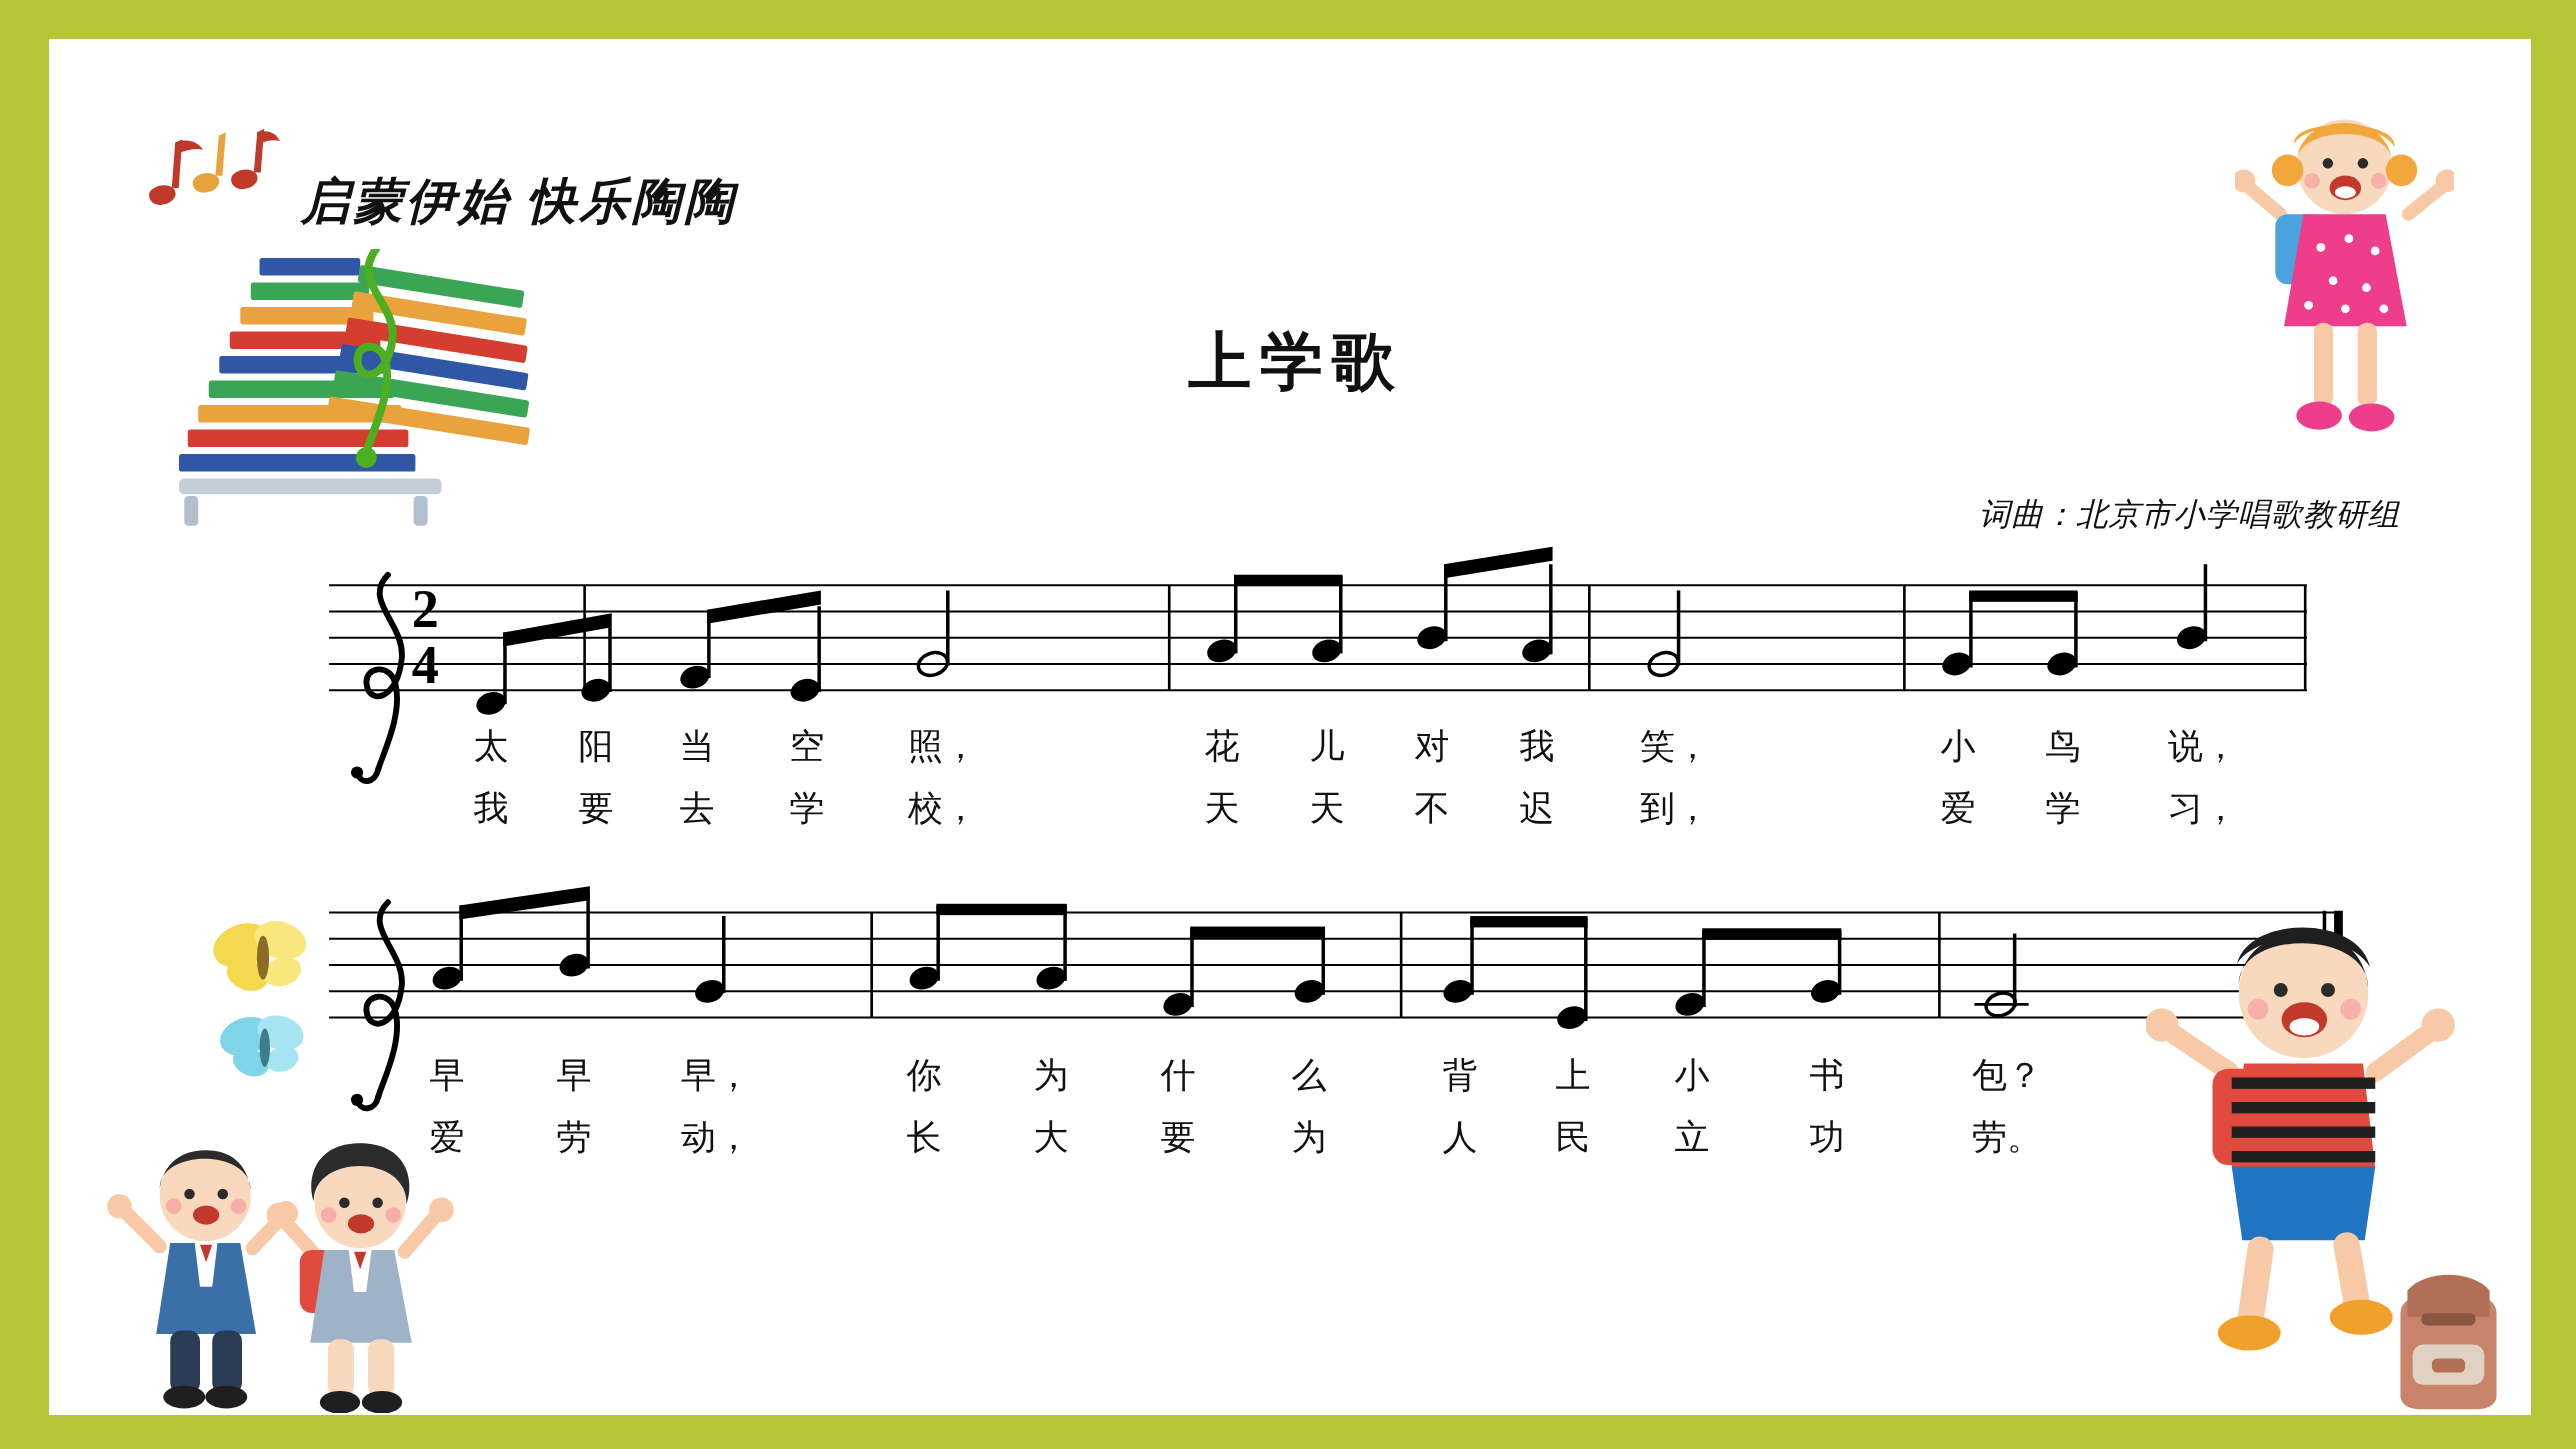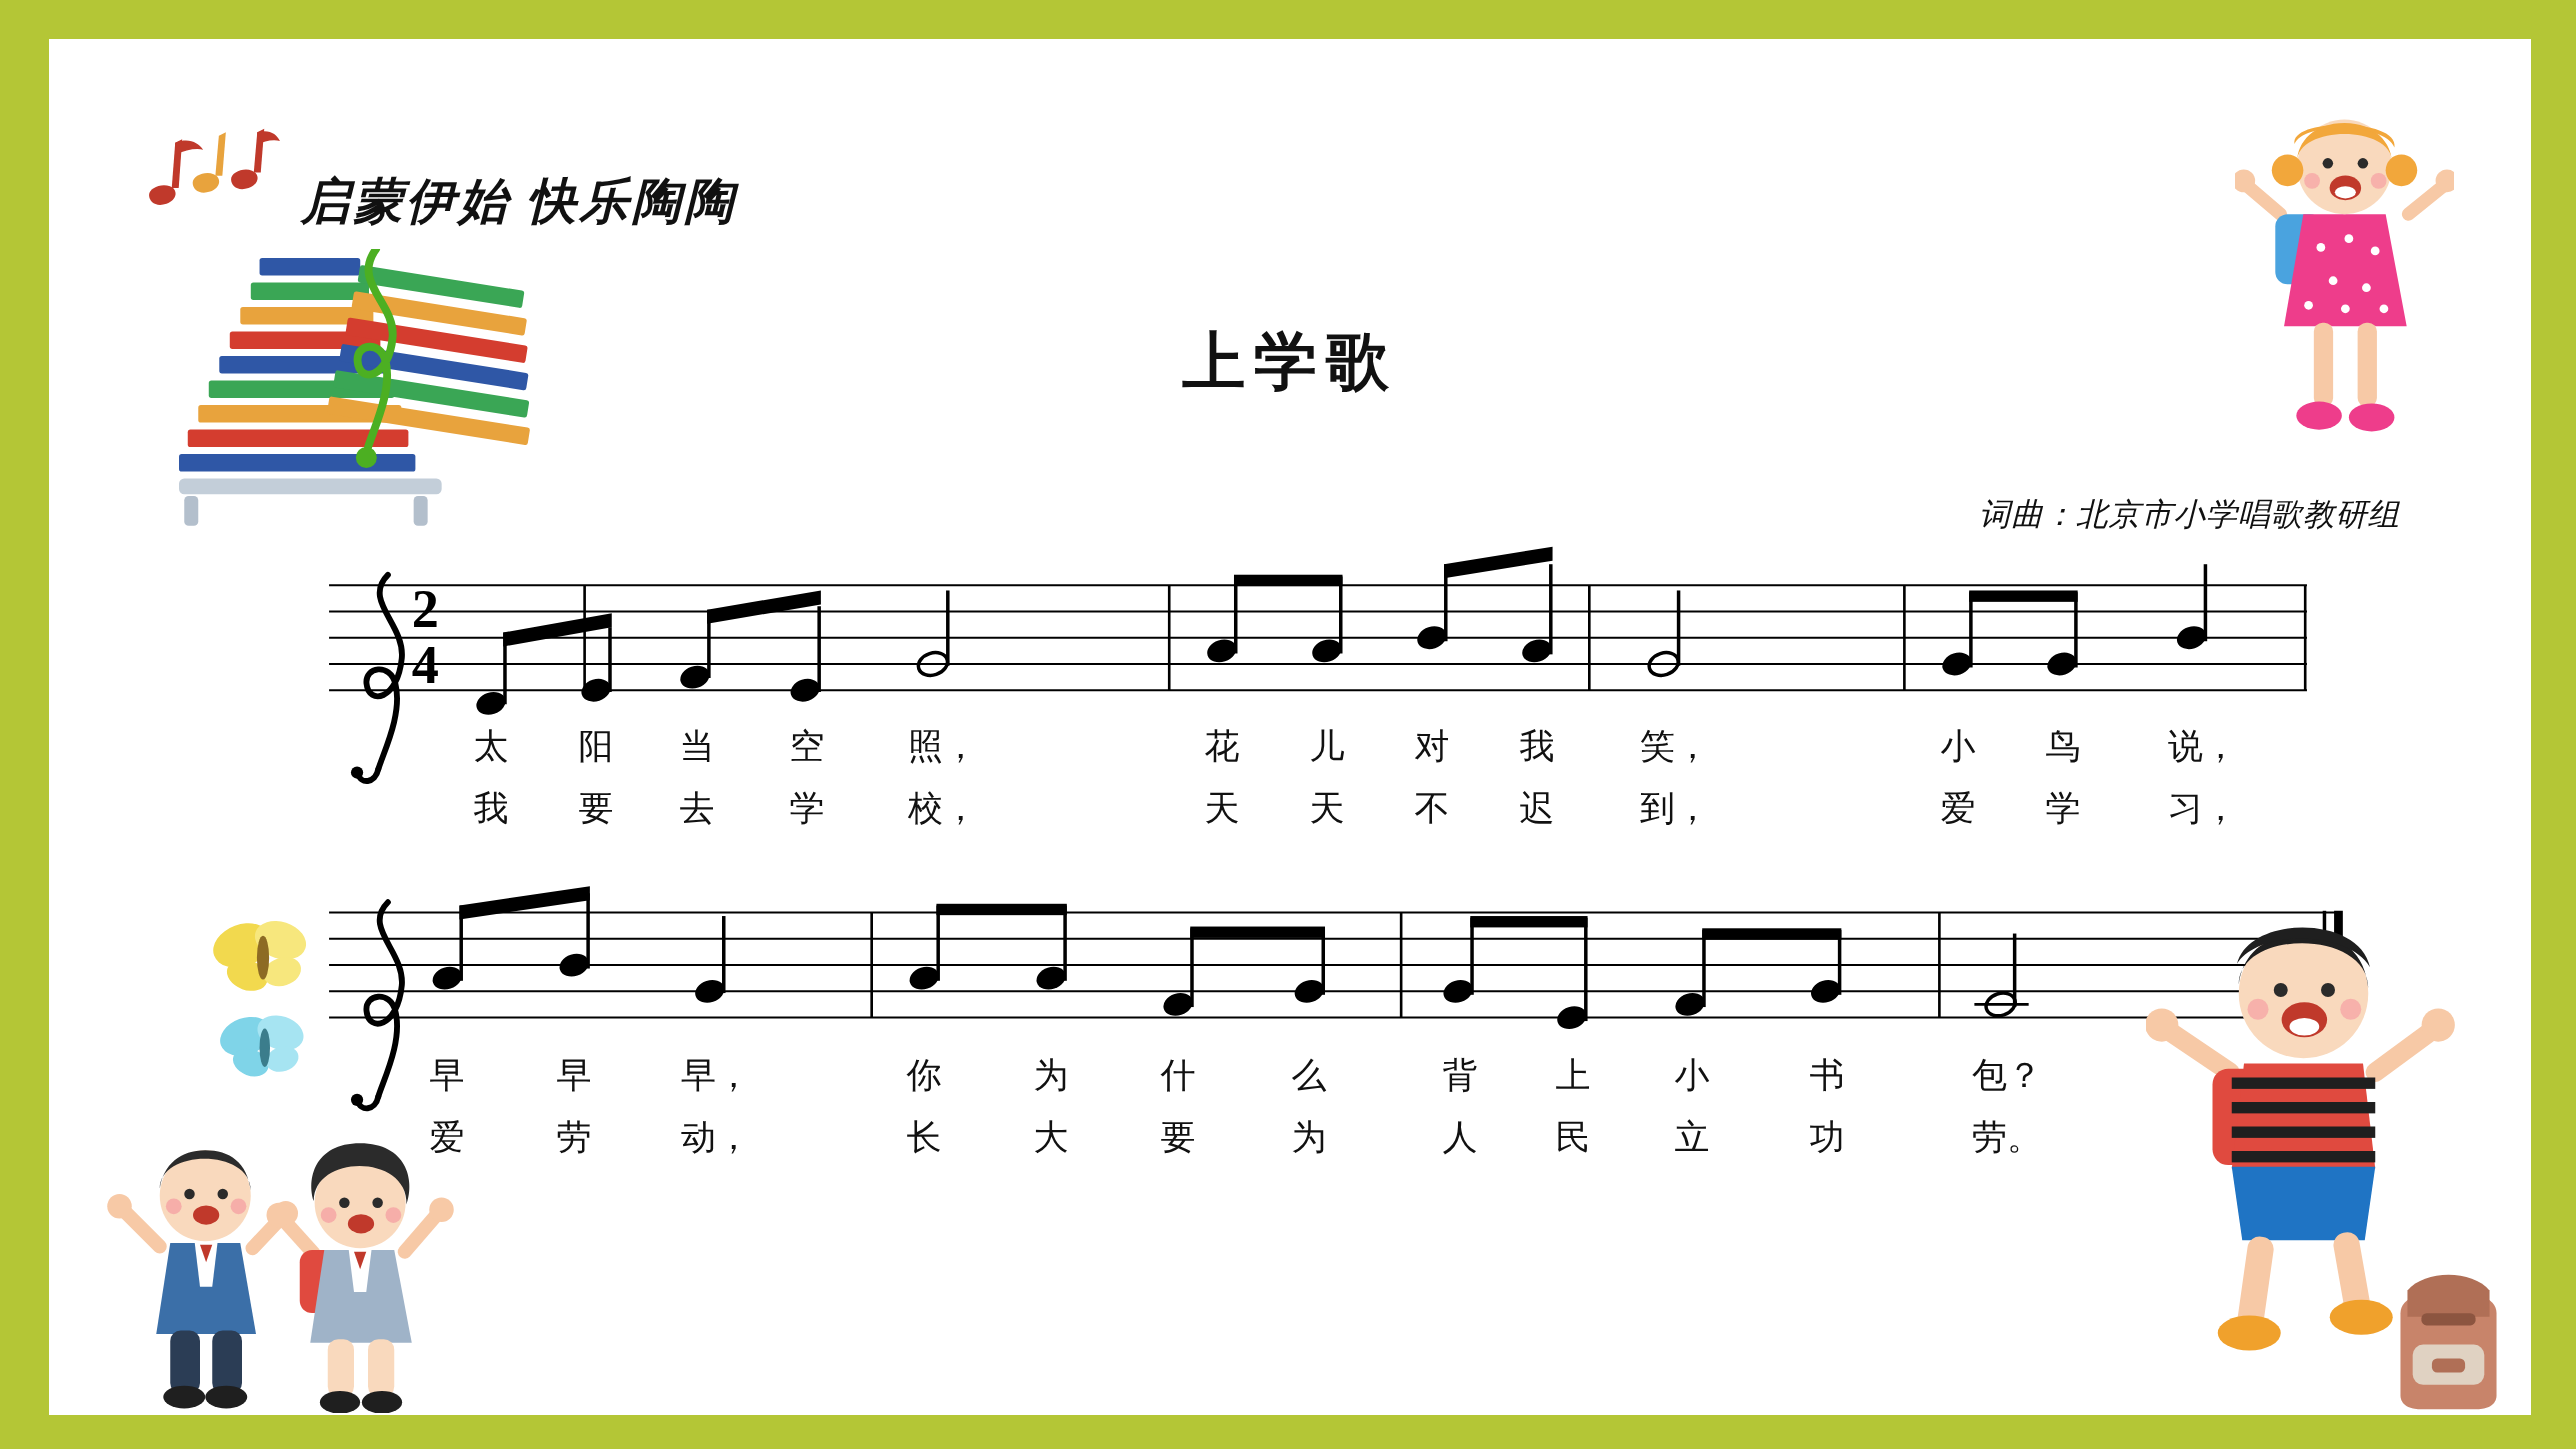--- a/index.html
+++ b/index.html
@@ -44,21 +44,21 @@
     font-family: "Liberation Serif", serif;
     font-weight: bold;
     font-style: italic;
     font-size: 49px;
     letter-spacing: 3.5px;
     color: #111111;
     white-space: nowrap;
   }
   .song-title {
     position: absolute;
-    left: 0;
+    left: 6px;
     top: 280px;
     width: 2482px;
     text-align: center;
     font-family: "Liberation Serif", serif;
     font-weight: bold;
     font-size: 63px;
     letter-spacing: 8.8px;
     color: #111111;
   }
   .credit {

